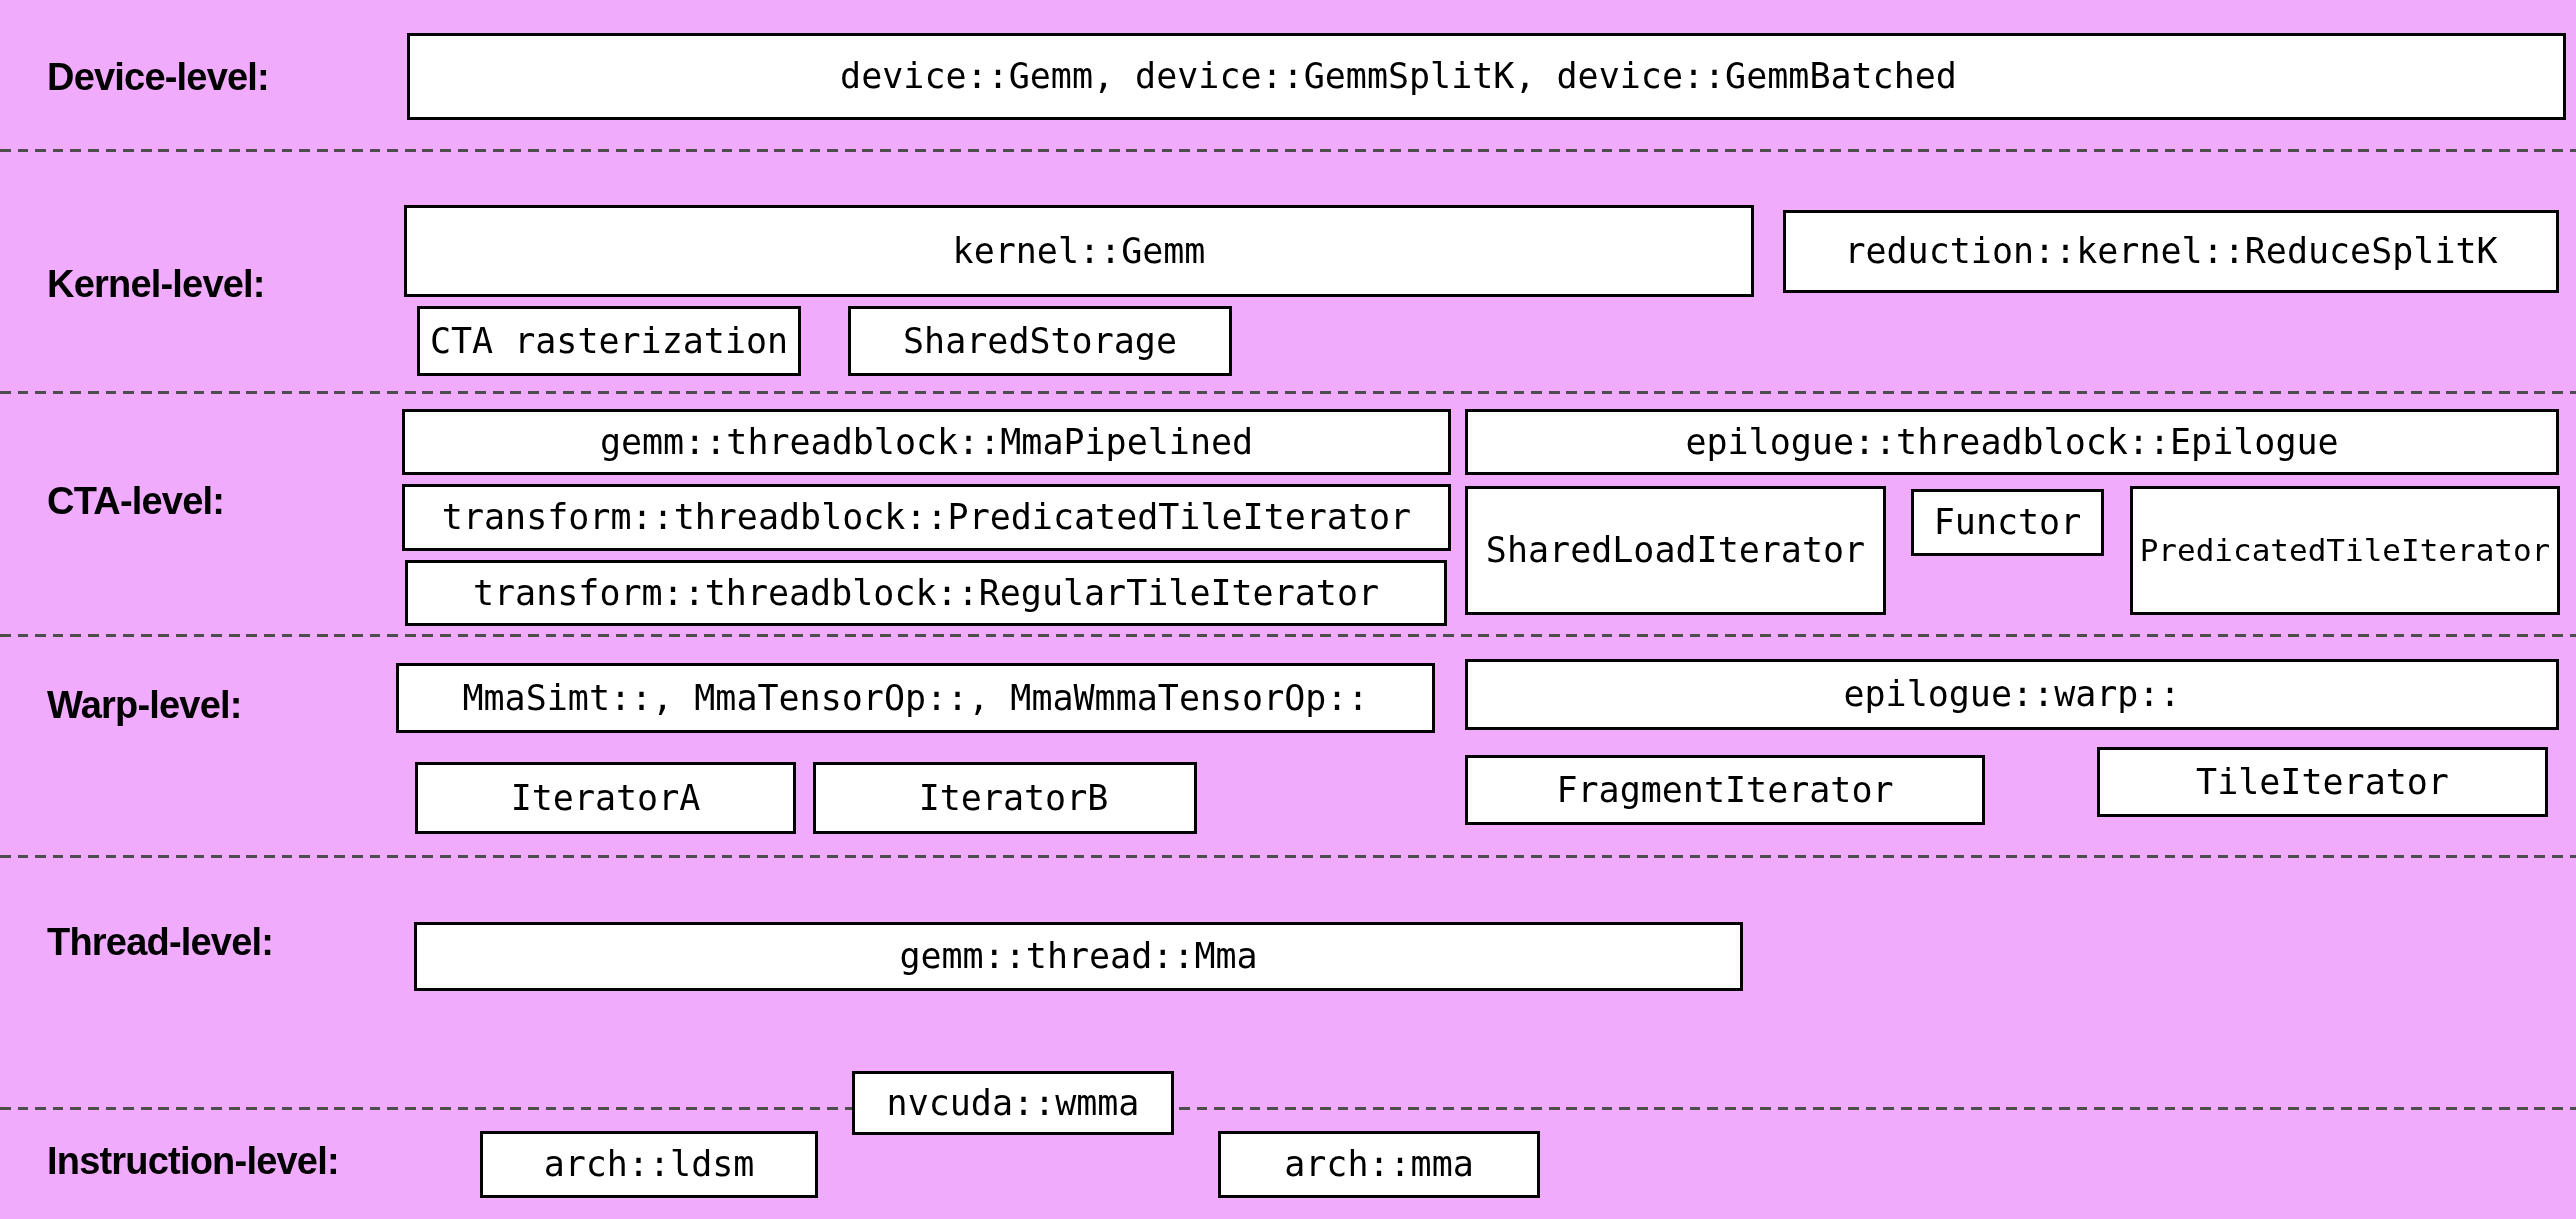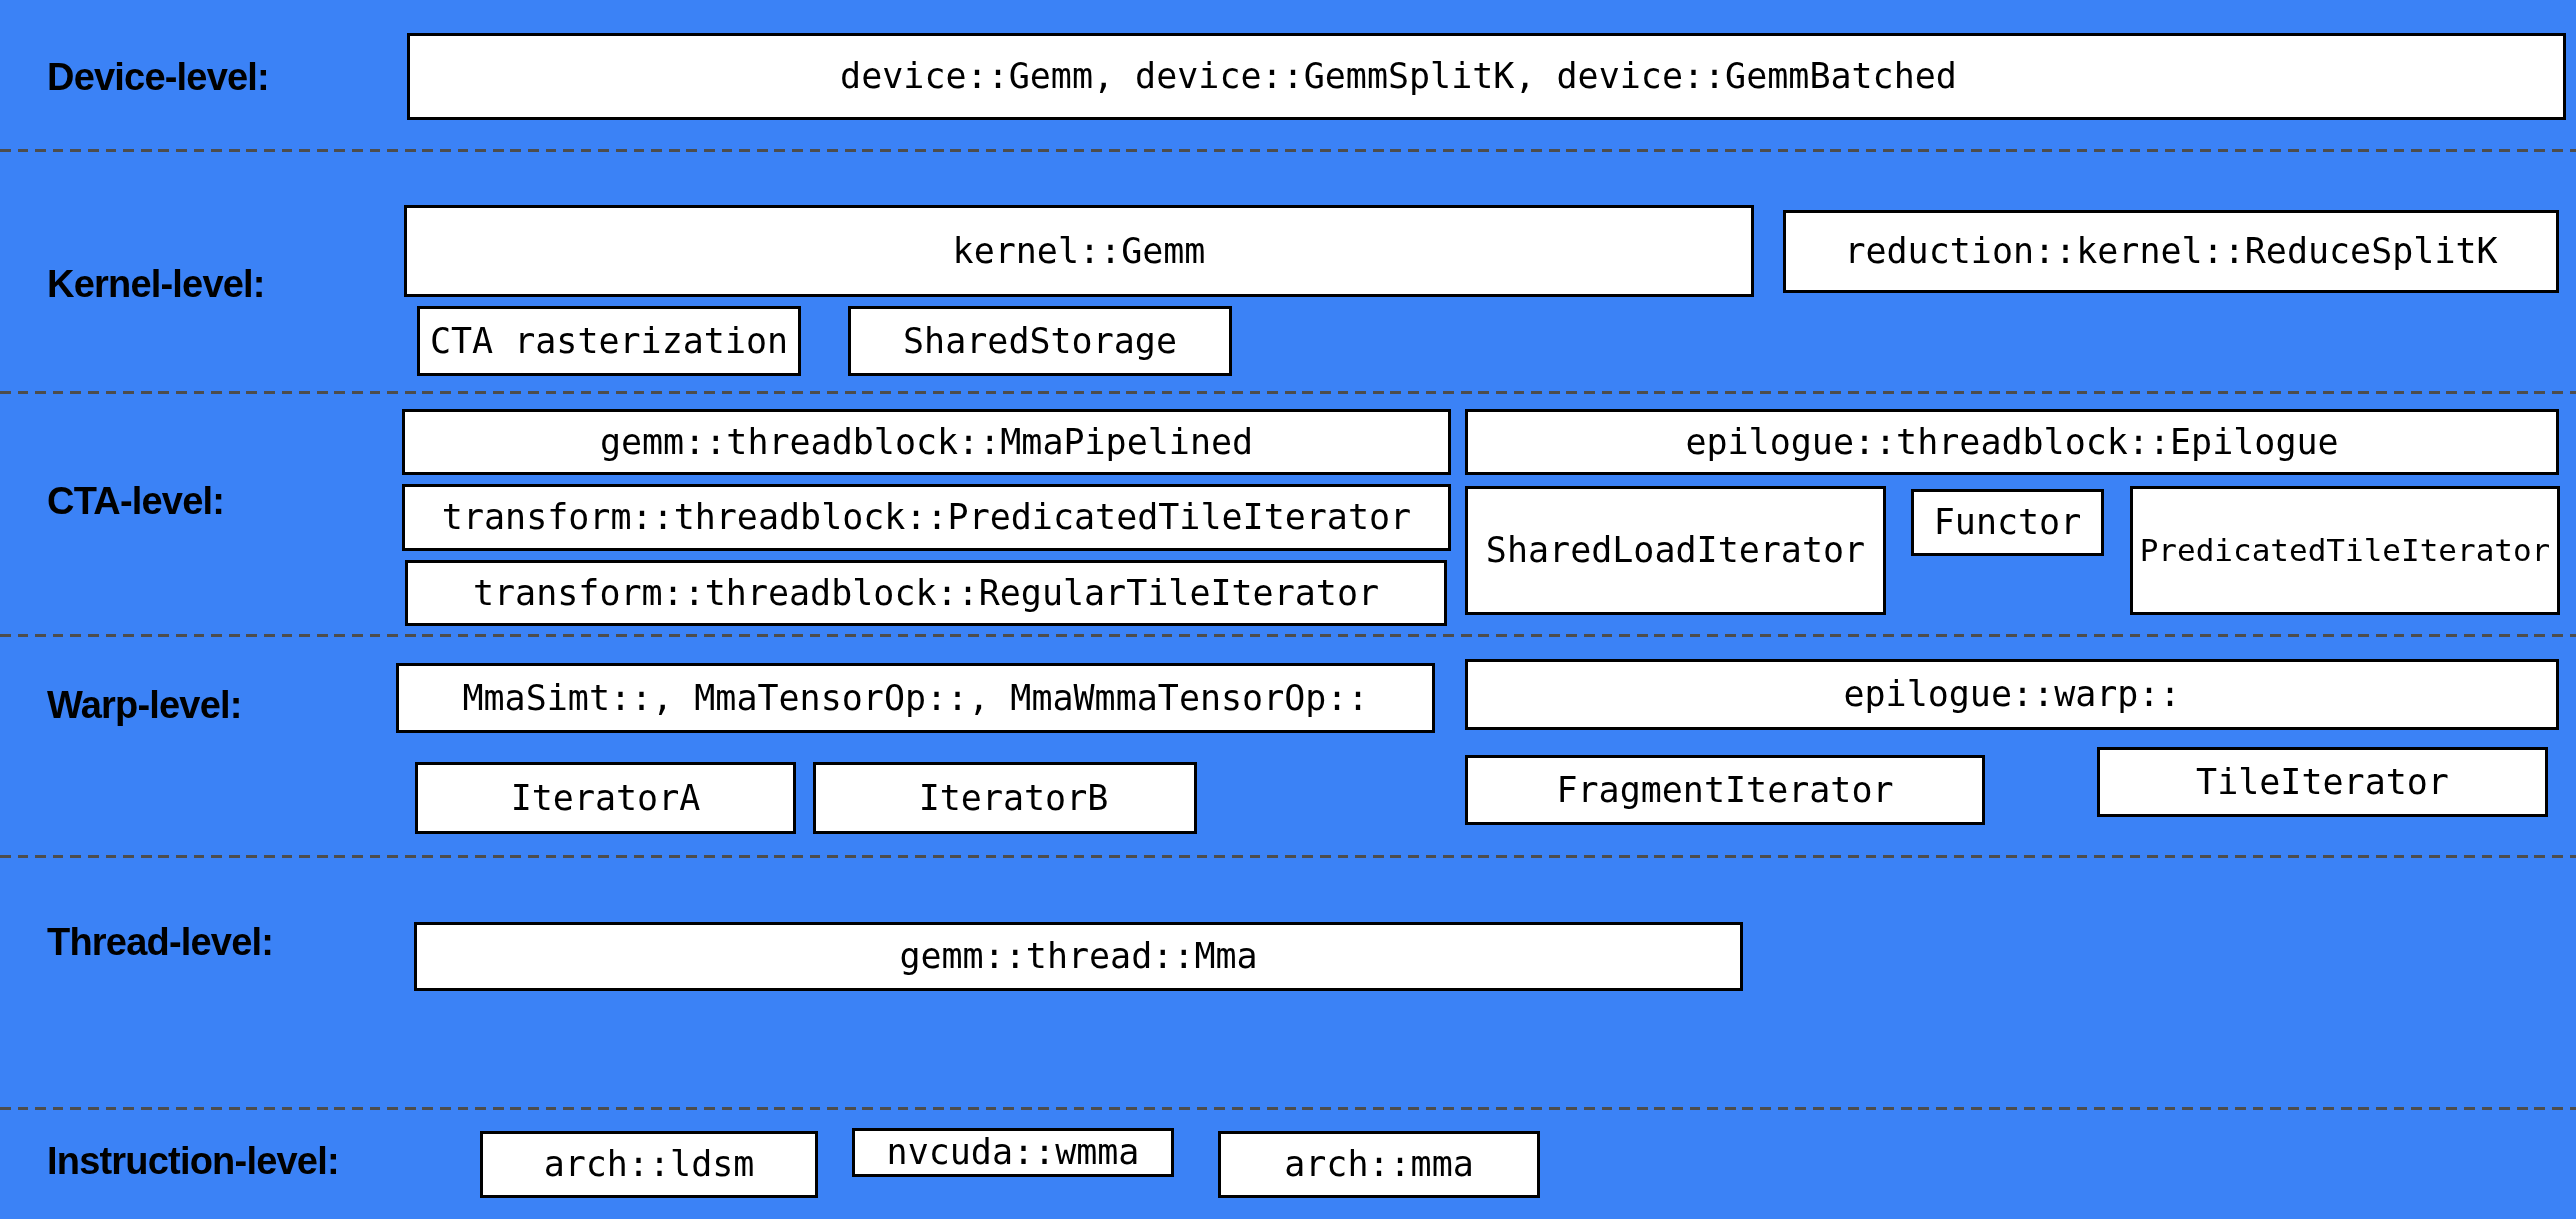--- a/index.html
+++ b/index.html
@@ -1,19 +1,19 @@
 <!DOCTYPE html>
 <html style="font-size:12.3px"><head>
 <meta charset="utf-8">
 <style>
   html,body{margin:0;padding:0;background:#ffffff;}
   .canvas{
     position:relative;
     width:2576px;height:1219px;
-    background:#3b82f6;
+    background:#f0abfc;
     overflow:hidden;
     font-family:"DejaVu Sans Mono",monospace;
   }
   .row-label{
     position:absolute;
     left:47px;
     transform:translateY(-50%);
     font-family:"Liberation Sans",sans-serif;
     font-weight:700;
     font-size:38px;
@@ -80,17 +80,17 @@
   <div class="box" style="left:396px;top:663px;width:1039px;height:70px;">MmaSimt::, MmaTensorOp::, MmaWmmaTensorOp::</div>
   <div class="box" style="left:1465px;top:659px;width:1094px;height:71px;">epilogue::warp::</div>
   <div class="box" style="left:415px;top:762px;width:381px;height:72px;">IteratorA</div>
   <div class="box" style="left:813px;top:762px;width:384px;height:72px;padding-left:17px;">IteratorB</div>
   <div class="box" style="left:1465px;top:755px;width:520px;height:70px;">FragmentIterator</div>
   <div class="box" style="left:2097px;top:747px;width:451px;height:70px;">TileIterator</div>
 
   <div class="box" style="left:414px;top:922px;width:1329px;height:69px;">gemm::thread::Mma</div>
 
   <div class="box" style="left:480px;top:1131px;width:338px;height:67px;">arch::ldsm</div>
-  <div class="box" style="left:852px;top:1128px;width:322px;height:49px;">nvcuda::wmma</div>
+  <div class="box" style="left:852px;top:1071px;width:322px;height:64px;">nvcuda::wmma</div>
   <div class="box" style="left:1218px;top:1131px;width:322px;height:67px;">arch::mma</div>
 
 </div>
 
 
 </body></html>

